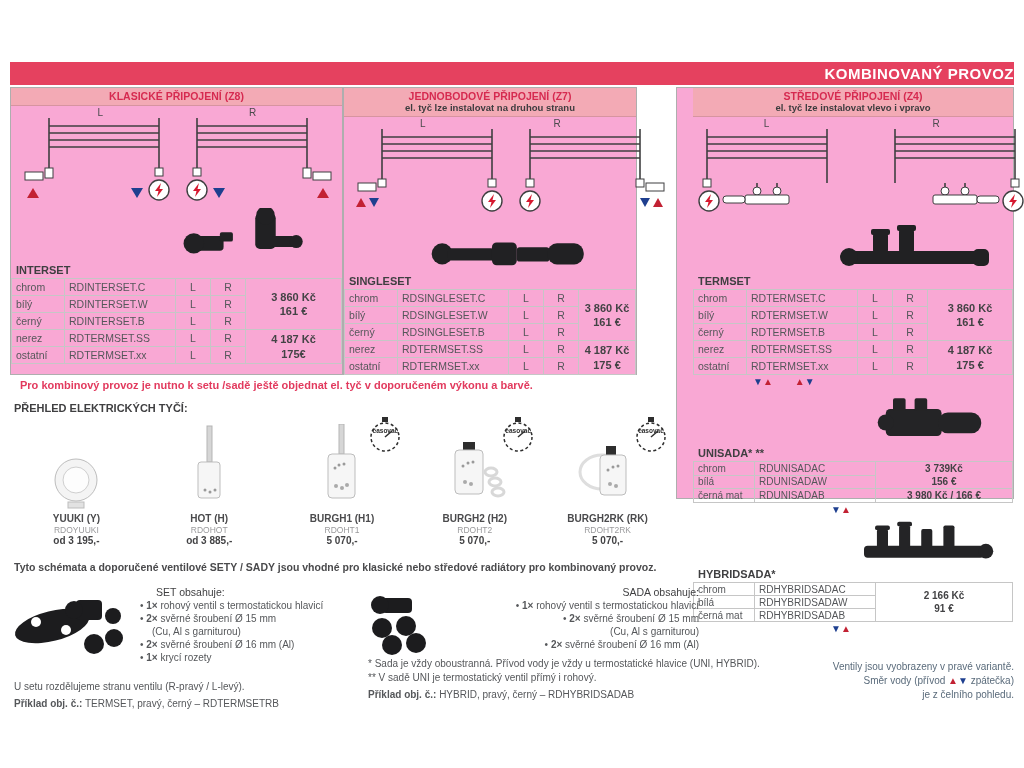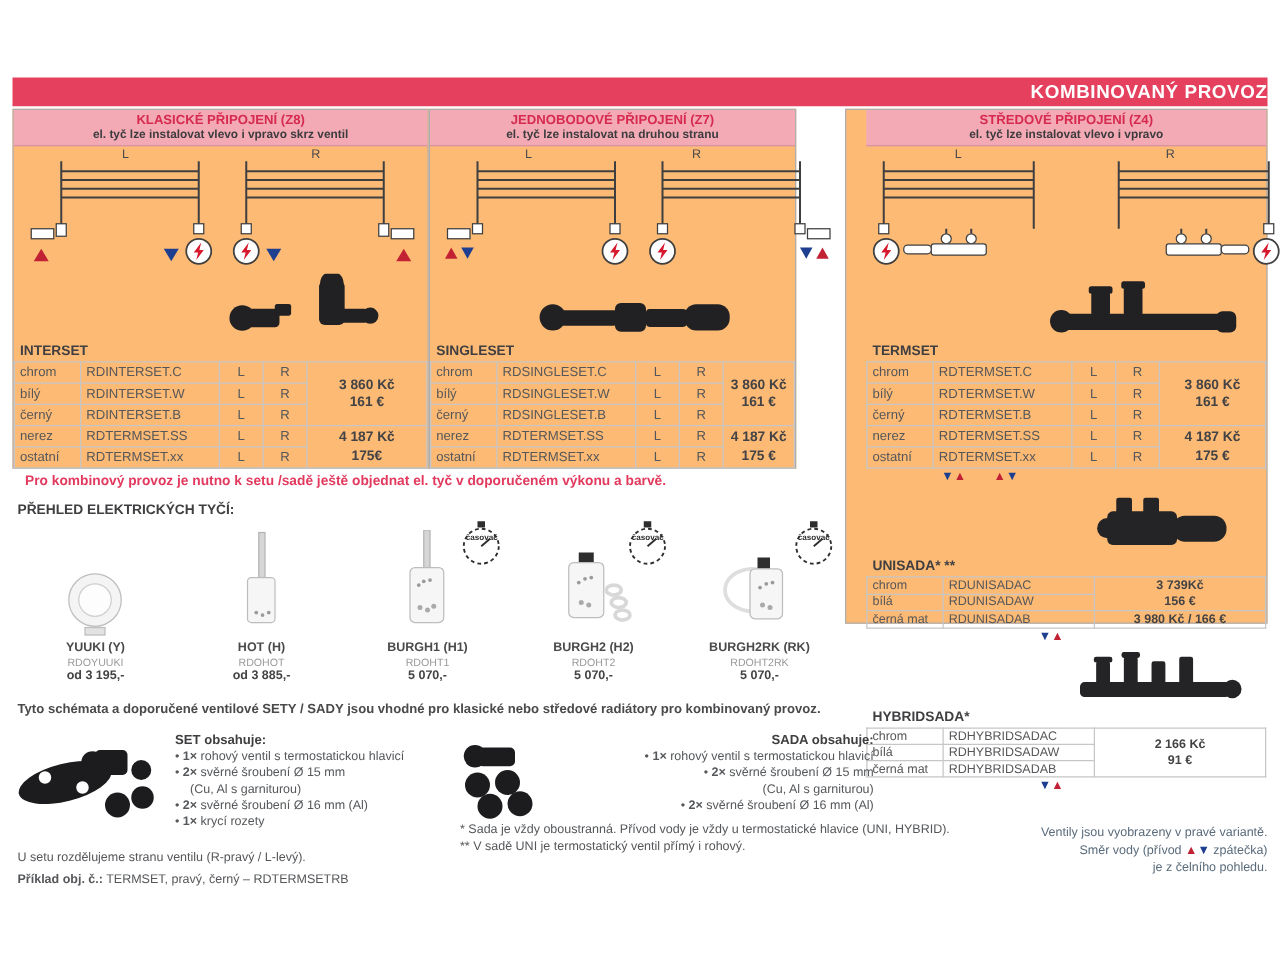--- a/index.html
+++ b/index.html
@@ -3,21 +3,21 @@
 <meta charset="utf-8">
 <style>
   html,body{margin:0;padding:0;background:#fff;}
   #page{position:relative;width:1024px;height:768px;background:#fff;
         font-family:"Liberation Sans","DejaVu Sans",sans-serif;color:#4a4a4c;overflow:hidden;}
   .abs{position:absolute;}
   
   #title-bar{left:10px;top:62px;width:1004px;height:23px;background:#e5415f;color:#fff;
              font-weight:bold;font-size:15px;text-align:right;line-height:23px;letter-spacing:.5px;}
   
-  .col{border:1px solid #aeaeae;box-sizing:border-box;background:#fdba74;}
+  .col{border:1px solid #aeaeae;box-sizing:border-box;background:#f9a8d4;}
   #col1{left:10px;top:87px;width:333px;height:288px;}
   #col2{left:343px;top:87px;width:294px;height:288px;}
   #col3{left:676px;top:87px;width:338px;height:412px;padding-left:16px;}
   .col-head{background:#f3aab5;text-align:center;padding:2px 0 3px;border-bottom:1px solid #d794a0;}
   .col-head .t1{color:#d62a50;font-weight:bold;font-size:10.5px;line-height:12px;}
   .col-head .t2{color:#3c3c3e;font-weight:bold;font-size:9.5px;line-height:11px;}
   .diag{position:relative;height:100px;}
   .diag .lab{position:absolute;top:1px;font-size:10px;color:#4a4a4c;transform:translateX(-50%);}
   .photo{display:flex;justify-content:flex-end;align-items:flex-end;height:56px;padding-right:22px;}
   .set-name{font-weight:bold;font-size:11px;color:#3f3f41;padding:1px 5px;height:14px;line-height:14px;}
@@ -46,21 +46,21 @@
   .rod-price{font-weight:bold;font-size:10px;color:#434345;line-height:12px;}
   .timer{position:absolute;top:0;right:2px;width:42px;height:38px;}
   .timer span{position:absolute;top:11px;left:0;width:100%;text-align:center;
               font-size:6.5px;font-weight:bold;color:#2e2e2e;}
   
   #bottom-intro{left:14px;top:561px;width:665px;font-weight:bold;font-size:10.5px;color:#4a4a4c;}
   #set-photo{left:10px;top:592px;}
   #set-block{left:140px;top:585px;width:248px;}
   #sada-photo{left:352px;top:594px;}
   #sada-block{left:444px;top:585px;width:255px;text-align:right;}
-  .blk-title{font-weight:bold;font-size:10.5px;color:#3f3f41;line-height:14px;}
+  .blk-title{font-weight:normal;font-size:10.5px;color:#3f3f41;line-height:14px;margin-left:16px;}
   .li{font-size:10px;color:#55575a;line-height:13px;}
   .li::before{content:"• ";}
   .li.cont::before{content:"";}
   .li.cont{padding-left:12px;}
   .q{font-weight:bold;}
   #star-notes{left:368px;top:657px;width:450px;font-size:10px;color:#55575a;line-height:14px;}
   #star-notes .ex{margin-top:3px;}
   #left-notes{left:14px;top:678px;width:360px;font-size:10px;color:#55575a;line-height:17px;}
   .bold{font-weight:bold;}
   #right-note{left:812px;top:660px;width:202px;text-align:right;font-size:10px;color:#5a6b7b;line-height:14px;}
@@ -69,21 +69,20 @@
 </head>
 <body>
 
 <div id="page">
 
   <div id="title-bar" class="abs">KOMBINOVANÝ PROVOZ</div>
 
   <div id="col1" class="abs col">
     <div class="col-head">
       <div class="t1">KLASICKÉ PŘIPOJENÍ (Z8)</div>
-      <div class="t2">el. tyč lze instalovat vlevo i vpravo skrz ventil</div>
     </div>
     <div class="diag">
       <span class="lab" style="left:27%">L</span>
       <span class="lab" style="left:73%">R</span>
       <svg width="331" height="100" viewBox="0 0 331 100">
         <g stroke="#3f3f40" stroke-width="1.6" fill="none">
           <line x1="38" y1="12" x2="38" y2="66"></line>
             <line x1="148" y1="12" x2="148" y2="66"></line>
           <line x1="38" y1="20" x2="148" y2="20"></line>
             <line x1="38" y1="27" x2="148" y2="27"></line>
@@ -616,20 +615,23 @@
     <div class="blk-title">SADA obsahuje:</div>
     <div class="li"><span class="q">1×</span><span> rohový ventil s termostatickou hlavicí</span></div>
     <div class="li"><span class="q">2×</span><span> svěrné šroubení Ø 15 mm</span></div>
     <div class="li cont"><span class="q"></span><span>(Cu, Al s garniturou)</span></div>
     <div class="li"><span class="q">2×</span><span> svěrné šroubení Ø 16 mm (Al)</span></div>
   </div>
 
   <div id="star-notes" class="abs">
     <div>* Sada je vždy oboustranná. Přívod vody je vždy u termostatické hlavice (UNI, HYBRID).</div>
     <div>** V sadě UNI je termostatický ventil přímý i rohový.</div>
+    <div class="ex">
+      <span class="bold">Příklad obj. č.:</span><span> HYBRID, pravý, černý – RDHYBRIDSADAB</span>
+    </div>
   </div>
 
   <div id="left-notes" class="abs">
     <div>U setu rozdělujeme stranu ventilu (R-pravý / L-levý).</div>
     <div>
       <span class="bold">Příklad obj. č.:</span><span> TERMSET, pravý, černý – RDTERMSETRB</span>
     </div>
   </div>
 
   <div id="right-note" class="abs">

